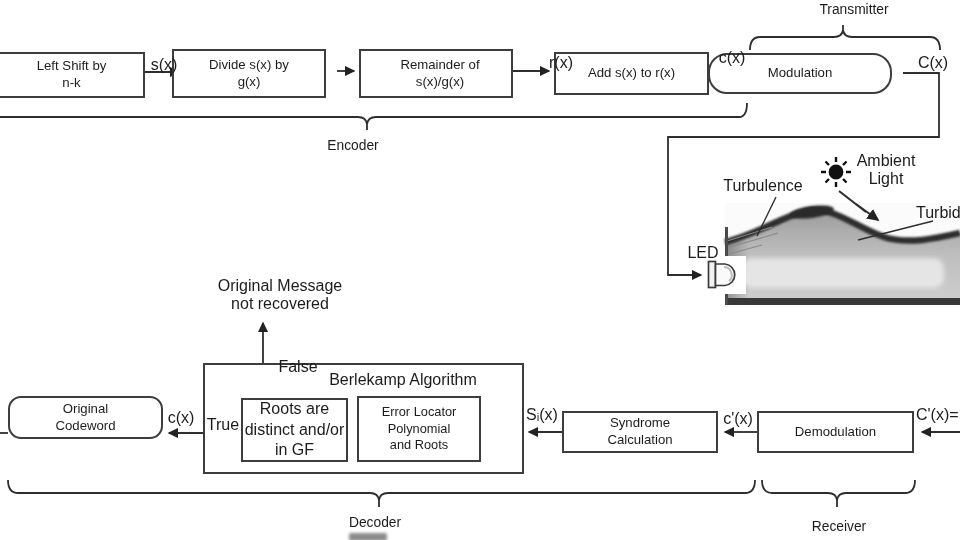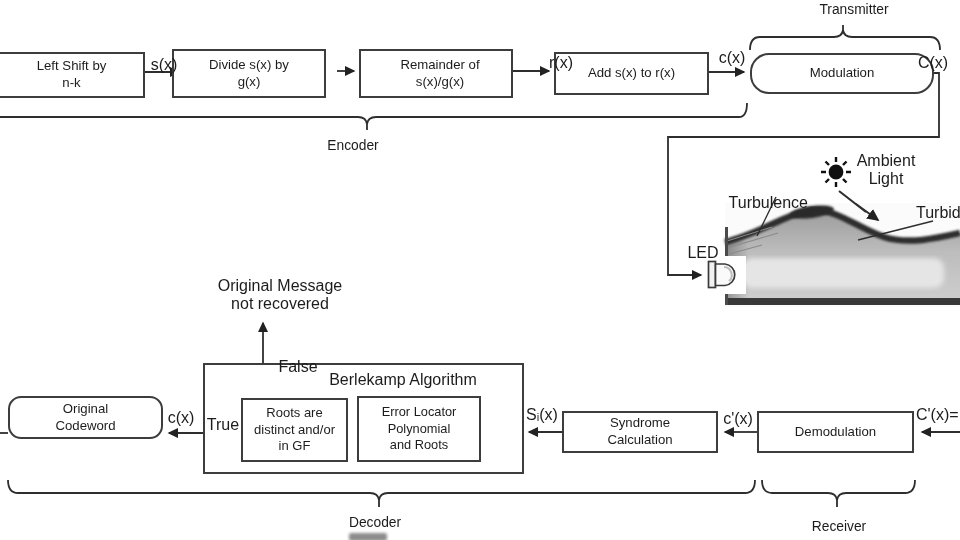--- a/index.html
+++ b/index.html
@@ -115,38 +115,38 @@
     </g>
   </svg>
 
   <div class="box" style="left:-2px;top:52px;width:147px;height:46px;">Left Shift by
 n-k</div>
   <div class="box" style="left:172px;top:49px;width:154px;height:49px;">Divide s(x) by
 g(x)</div>
   <div class="box" style="left:359px;top:49px;width:154px;height:49px;padding-left:8px;">Remainder of
 s(x)/g(x)</div>
   <div class="box" style="left:554px;top:52px;width:155px;height:43px;">Add s(x) to r(x)</div>
-  <div class="box" style="left:750px;top:53px;width:184px;height:41px;border-radius:19px;">Modulation</div>
+  <div class="box" style="left:708px;top:53px;width:184px;height:41px;border-radius:19px;">Modulation</div>
 
   <div class="lbl" style="left:146px;top:56px;width:36px;">s(x)</div>
   <div class="lbl" style="left:543px;top:54px;width:36px;">r(x)</div>
   <div class="lbl" style="left:714px;top:49px;width:36px;">c(x)</div>
   <div class="lbl" style="left:914px;top:54px;width:38px;">C(x)</div>
   <div class="lbl sec" style="left:799px;top:2px;width:110px;">Transmitter</div>
   <div class="lbl sec" style="left:308px;top:138px;width:90px;">Encoder</div>
 
-  <div class="lbl" style="left:718px;top:194px;width:90px;text-align:right;">Turbulence</div>
+  <div class="lbl" style="left:718px;top:177px;width:90px;">Turbulence</div>
   <div class="lbl" style="left:852px;top:152px;width:68px;">Ambient
 Light</div>
   <div class="lbl nowrap" style="left:916px;top:204px;">Turbidity</div>
   <div class="lbl" style="left:682px;top:244px;width:42px;">LED</div>
 
   <div class="box-group" style="left:203px;top:363px;width:321px;height:111px;"></div>
   <div class="lbl" style="left:322px;top:371px;width:162px;">Berlekamp Algorithm</div>
-  <div class="box" style="left:241px;top:398px;width:107px;height:64px;font-size:13px;">Roots are
+  <div class="box" style="left:241px;top:398px;width:107px;height:64px;font-size:16px;">Roots are
 distinct and/or
 in GF</div>
   <div class="box" style="left:357px;top:396px;width:124px;height:66px;font-size:12.8px;">Error Locator
 Polynomial
 and Roots</div>
   <div class="box" style="left:8px;top:396px;width:155px;height:43px;border-radius:13px;">Original
 Codeword</div>
   <div class="box" style="left:562px;top:411px;width:156px;height:42px;">Syndrome
 Calculation</div>
   <div class="box" style="left:757px;top:411px;width:157px;height:42px;">Demodulation</div>

